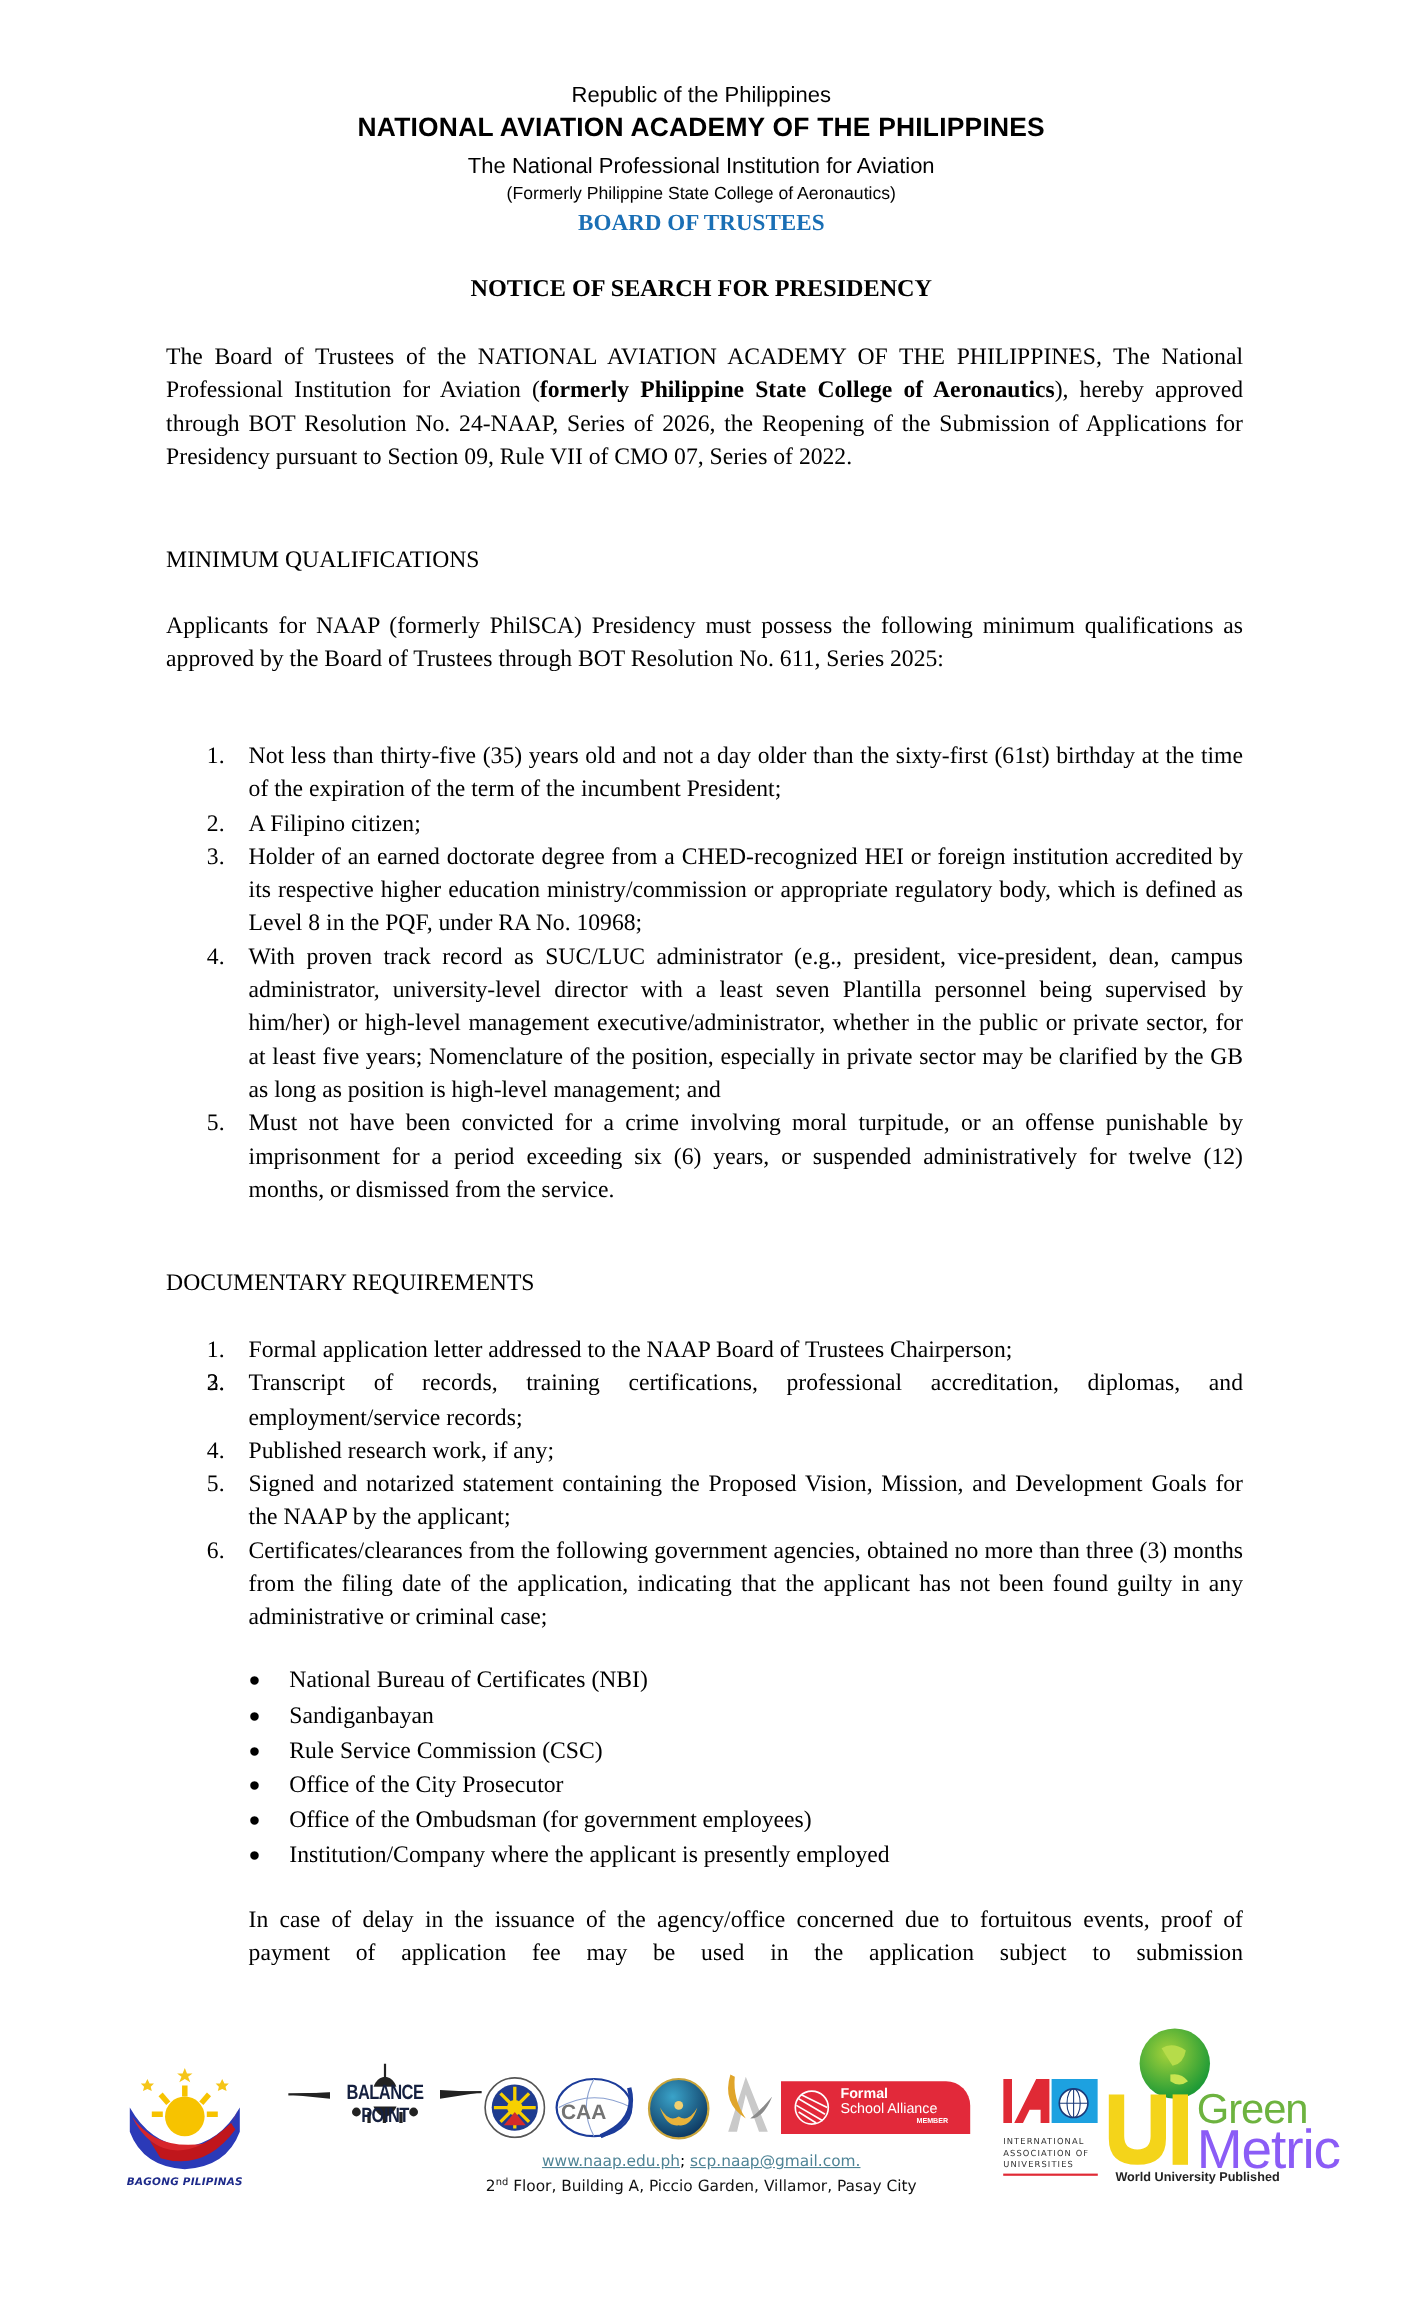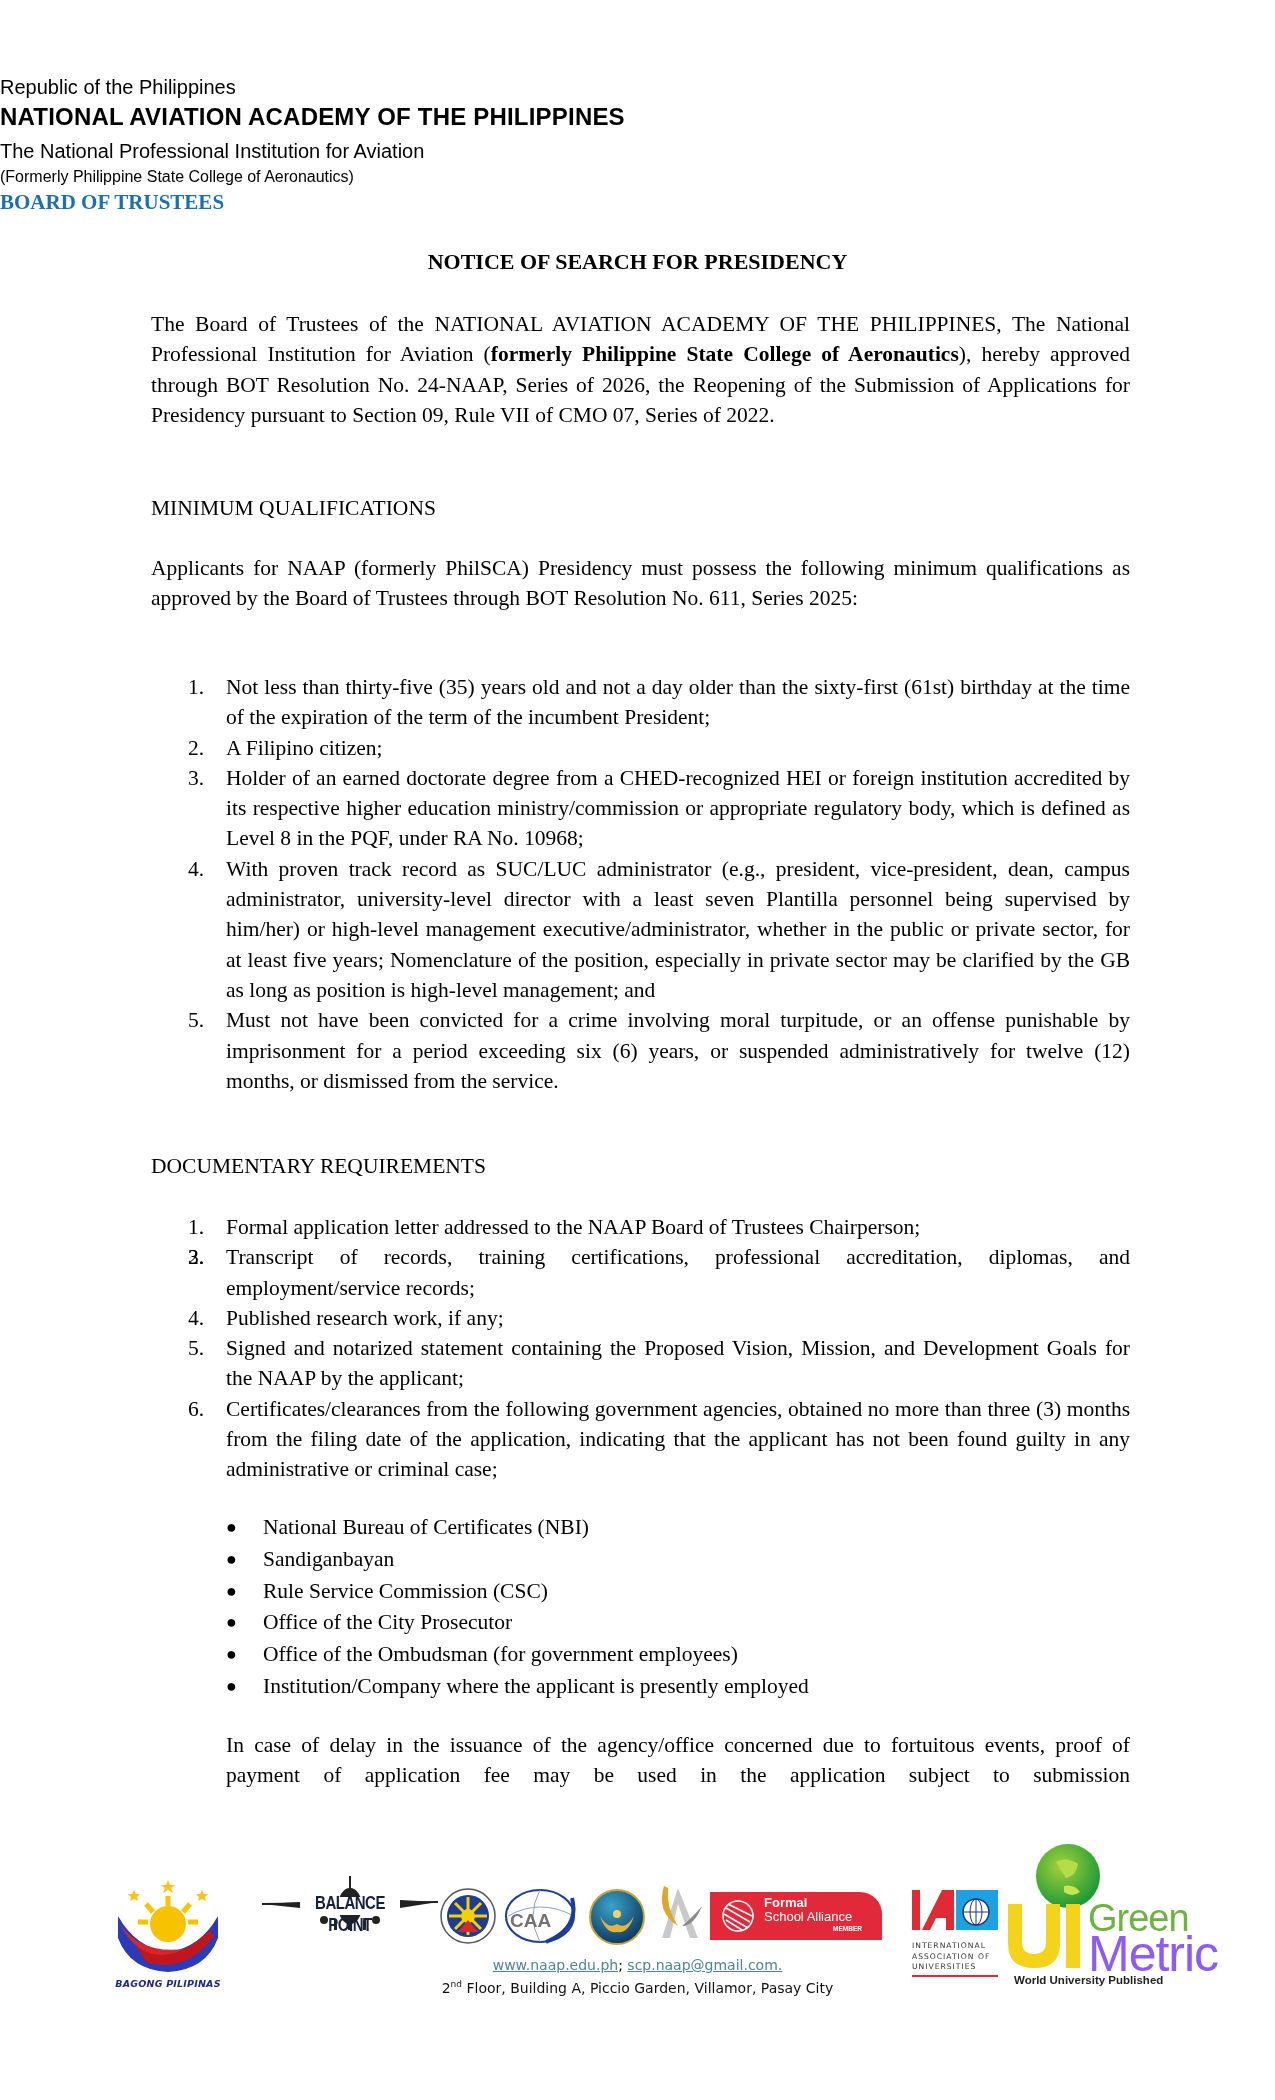--- a/index.html
+++ b/index.html
@@ -1,19 +1,19 @@
 <!DOCTYPE html>
 <html><head>
 <meta charset="utf-8">
 <style>
   html, body { margin: 0; padding: 0; background: #ffffff; }
   body { width: 1275px; height: 2100px; position: relative; overflow: hidden; color: #000; }
   .page { position: absolute; left: 0; top: 0; width: 1275px; height: 2100px; background: #fff; }
 
-  .hdr { position: absolute; left: 0; width: 1275px; white-space: nowrap; }
+  .hdr { position: absolute; left: 0; width: 1275px; text-align: center; white-space: nowrap; }
   .hdr-sans { font-family: "Liberation Sans", sans-serif; }
   #hdr-republic { top: 76px; font-size: 20px; }
   #hdr-academy { top: 103px; font-size: 24px; font-weight: bold; letter-spacing: 0.2px; }
   #hdr-institution { top: 140px; font-size: 20px; }
   #hdr-formerly { top: 168px; font-size: 16px; }
   #hdr-board { top: 190px; font-size: 21px; font-weight: bold; color: #1a6fb5; font-family: "Liberation Serif", serif; }
 
   .serif { font-family: "Liberation Serif", serif; }
   #notice-title { position: absolute; top: 249px; left: 0; width: 1275px; text-align: center; font-size: 22px; font-weight: bold; }
 

